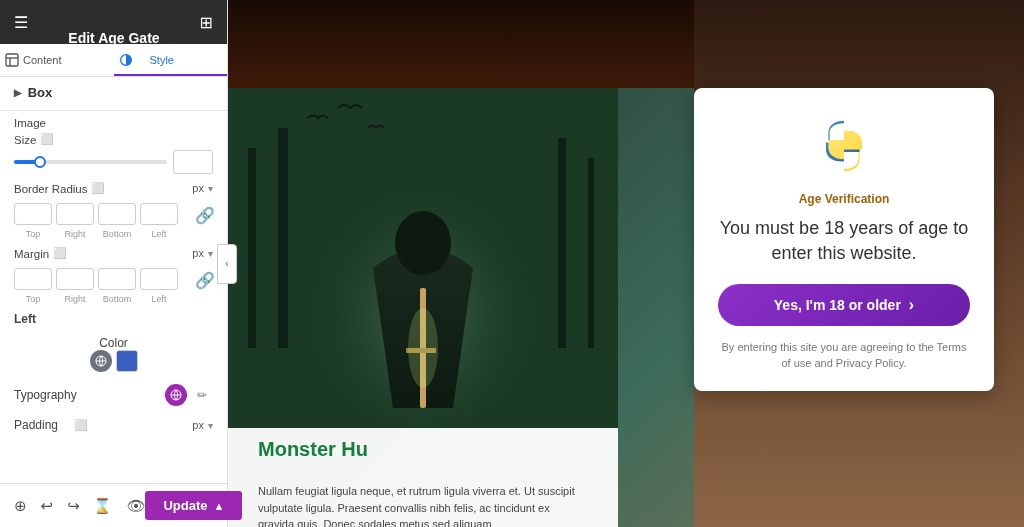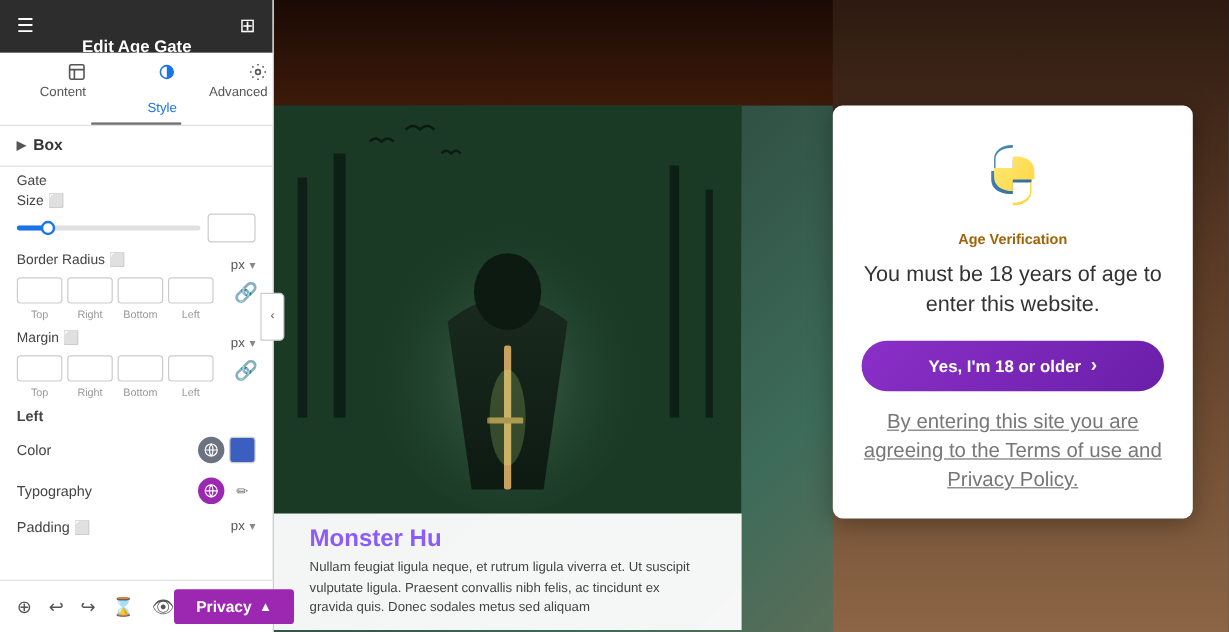--- a/index.html
+++ b/index.html
@@ -37,33 +37,33 @@
 
     .sidebar-tabs {
       display: flex;
       border-bottom: 1px solid #e0e0e0;
       background: #fff;
     }
 
     .sidebar-tab {
       flex: 1;
       display: flex;
-      flex-direction: column;
-      align-items: flex-end;
+      flex-direction: row;
+      align-items: center;
       padding: 8px 4px 6px;
       font-size: 11px;
       color: #555;
       cursor: pointer;
       gap: 3px;
       border-bottom: 2px solid transparent;
     }
 
     .sidebar-tab.active {
       color: #1a73e8;
-      border-bottom: 2px solid #737373;
+      border-bottom: 2px solid #6d28d9;
       gap: 16px;
     }
 
     .sidebar-tab svg {
       width: 16px;
       height: 16px;
     }
 
     .sidebar-content {
       flex: 1;
@@ -176,21 +176,21 @@
 
     .field-sublabel {
       width: 38px;
       font-size: 9px;
       color: #999;
       text-align: center;
     }
 
     .px-row {
       display: flex;
-      align-items: flex-end;
+      align-items: flex-start;
       justify-content: space-between;
       margin-bottom: 4px;
       gap: 26px;
     }
 
     .px-select {
       font-size: 11px;
       color: #555;
       background: transparent;
       border: none;
@@ -205,20 +205,21 @@
       margin-left: auto;
     }
 
     .color-row {
       display: flex;
       align-items: center;
       justify-content: space-between;
       padding: 6px 0;
       font-size: 12px;
       color: #444;
+      flex-direction: column;
     }
 
     .color-icons {
       display: flex;
       gap: 4px;
       align-items: center;
     }
 
     .color-globe {
       width: 22px;
@@ -419,22 +420,22 @@
       left: 0;
       top: 428px;
       width: 390px;
       padding: 10px 30px;
       background: rgba(255,255,255,0.95);
     }
 
     .content-title {
       font-size: 20px;
       font-weight: 700;
-      color: #8b5cf6;
-      margin-bottom: 4px;
+      color: #15803d;
+      margin-bottom: 22px;
     }
 
     .content-body {
       font-size: 11px;
       color: #444;
       line-height: 1.5;
     }
 
     
     .age-gate {
@@ -488,24 +489,23 @@
       margin-bottom: 14px;
       width: 100%;
       justify-content: center;
     }
 
     .age-gate-btn .btn-arrow {
       font-size: 16px;
     }
 
     .age-gate-footer {
-      font-size: 17px;
+      font-size: 11px;
       color: #777;
       line-height: 1.4;
-      text-decoration: underline;
     }
 
     
     .right-bg {
       position: absolute;
       right: 0;
       top: 0;
       width: 330px;
       height: 527px;
       background: linear-gradient(180deg, #2d1a10 0%, #5a3a25 40%, #8b6545 100%);
@@ -555,45 +555,38 @@
         </svg>
       <span>Content</span>
     </div>
     <div class="sidebar-tab active">
       <svg viewBox="0 0 24 24" fill="currentColor">
           <circle cx="12" cy="12" r="8" fill="none" stroke="currentColor" stroke-width="2"></circle>
           <path d="M12 4 A8 8 0 0 1 12 20 Z" fill="currentColor"></path>
         </svg>
       <span>Style</span>
     </div>
-    <div class="sidebar-tab">
-      <svg viewBox="0 0 24 24" fill="none" stroke="currentColor" stroke-width="2">
-          <circle cx="12" cy="12" r="3"></circle>
-          <path d="M19.07 4.93l-1.41 1.41M4.93 4.93l1.41 1.41M12 2v2M12 20v2M2 12h2M20 12h2M19.07 19.07l-1.41-1.41M4.93 19.07l1.41-1.41"></path>
-        </svg>
-      <span>Advanced</span>
-    </div>
   </div>
 
   <div class="sidebar-content">
 
     <div>
       <div class="section-header collapsed">
         <span class="arrow"></span>
         <span>Box</span>
       </div>
     </div>
 
     <hr class="divider">
 
     <div class="header-section">
 
       <div class="section-body">
         <div class="field-label">
-          <span>Gate</span>
+          <span>Image</span>
         </div>
 
         <div class="field-label">
           <span>Size</span>
           <span class="monitor-icon">⬜</span>
         </div>
 
         <div class="slider-row">
           <div class="slider-track">
             <div class="slider-fill"></div>
@@ -681,21 +674,21 @@
                   <circle cx="12" cy="12" r="10"></circle>
                   <line x1="2" y1="12" x2="22" y2="12"></line>
                   <path d="M12 2 C8 7 8 17 12 22 C16 17 16 7 12 2Z"></path>
                 </svg>
             </div>
             <div class="typo-pencil">✏</div>
           </div>
         </div>
 
         <div class="padding-row">
-          <span style="display:flex;align-items:center;gap:4px;">
+          <span style="display:flex;align-items:center;gap:16px;">
             <span>Padding</span>
             <span class="monitor-icon">⬜</span>
           </span>
           <div style="display:flex;align-items:center;gap:4px;">
             <span class="px-select">px</span>
             <span style="font-size:10px;color:#888;">▾</span>
           </div>
         </div>
 
       </div>
@@ -704,21 +697,21 @@
 
   <div class="sidebar-bottom">
     <div class="bottom-icons">
       <span class="bottom-icon">⊕</span>
       <span class="bottom-icon">↩</span>
       <span class="bottom-icon">↪</span>
       <span class="bottom-icon">⌛</span>
       <span class="bottom-icon">👁</span>
     </div>
     <button class="update-btn">
-      <span>Privacy</span>
+      <span>Update</span>
       <span class="chevron-up">▲</span>
     </button>
   </div>
 
   <div class="expand-handle">‹</div>
 </div>
 
 <div class="main-content">
 
   <div class="bg-image"></div>

